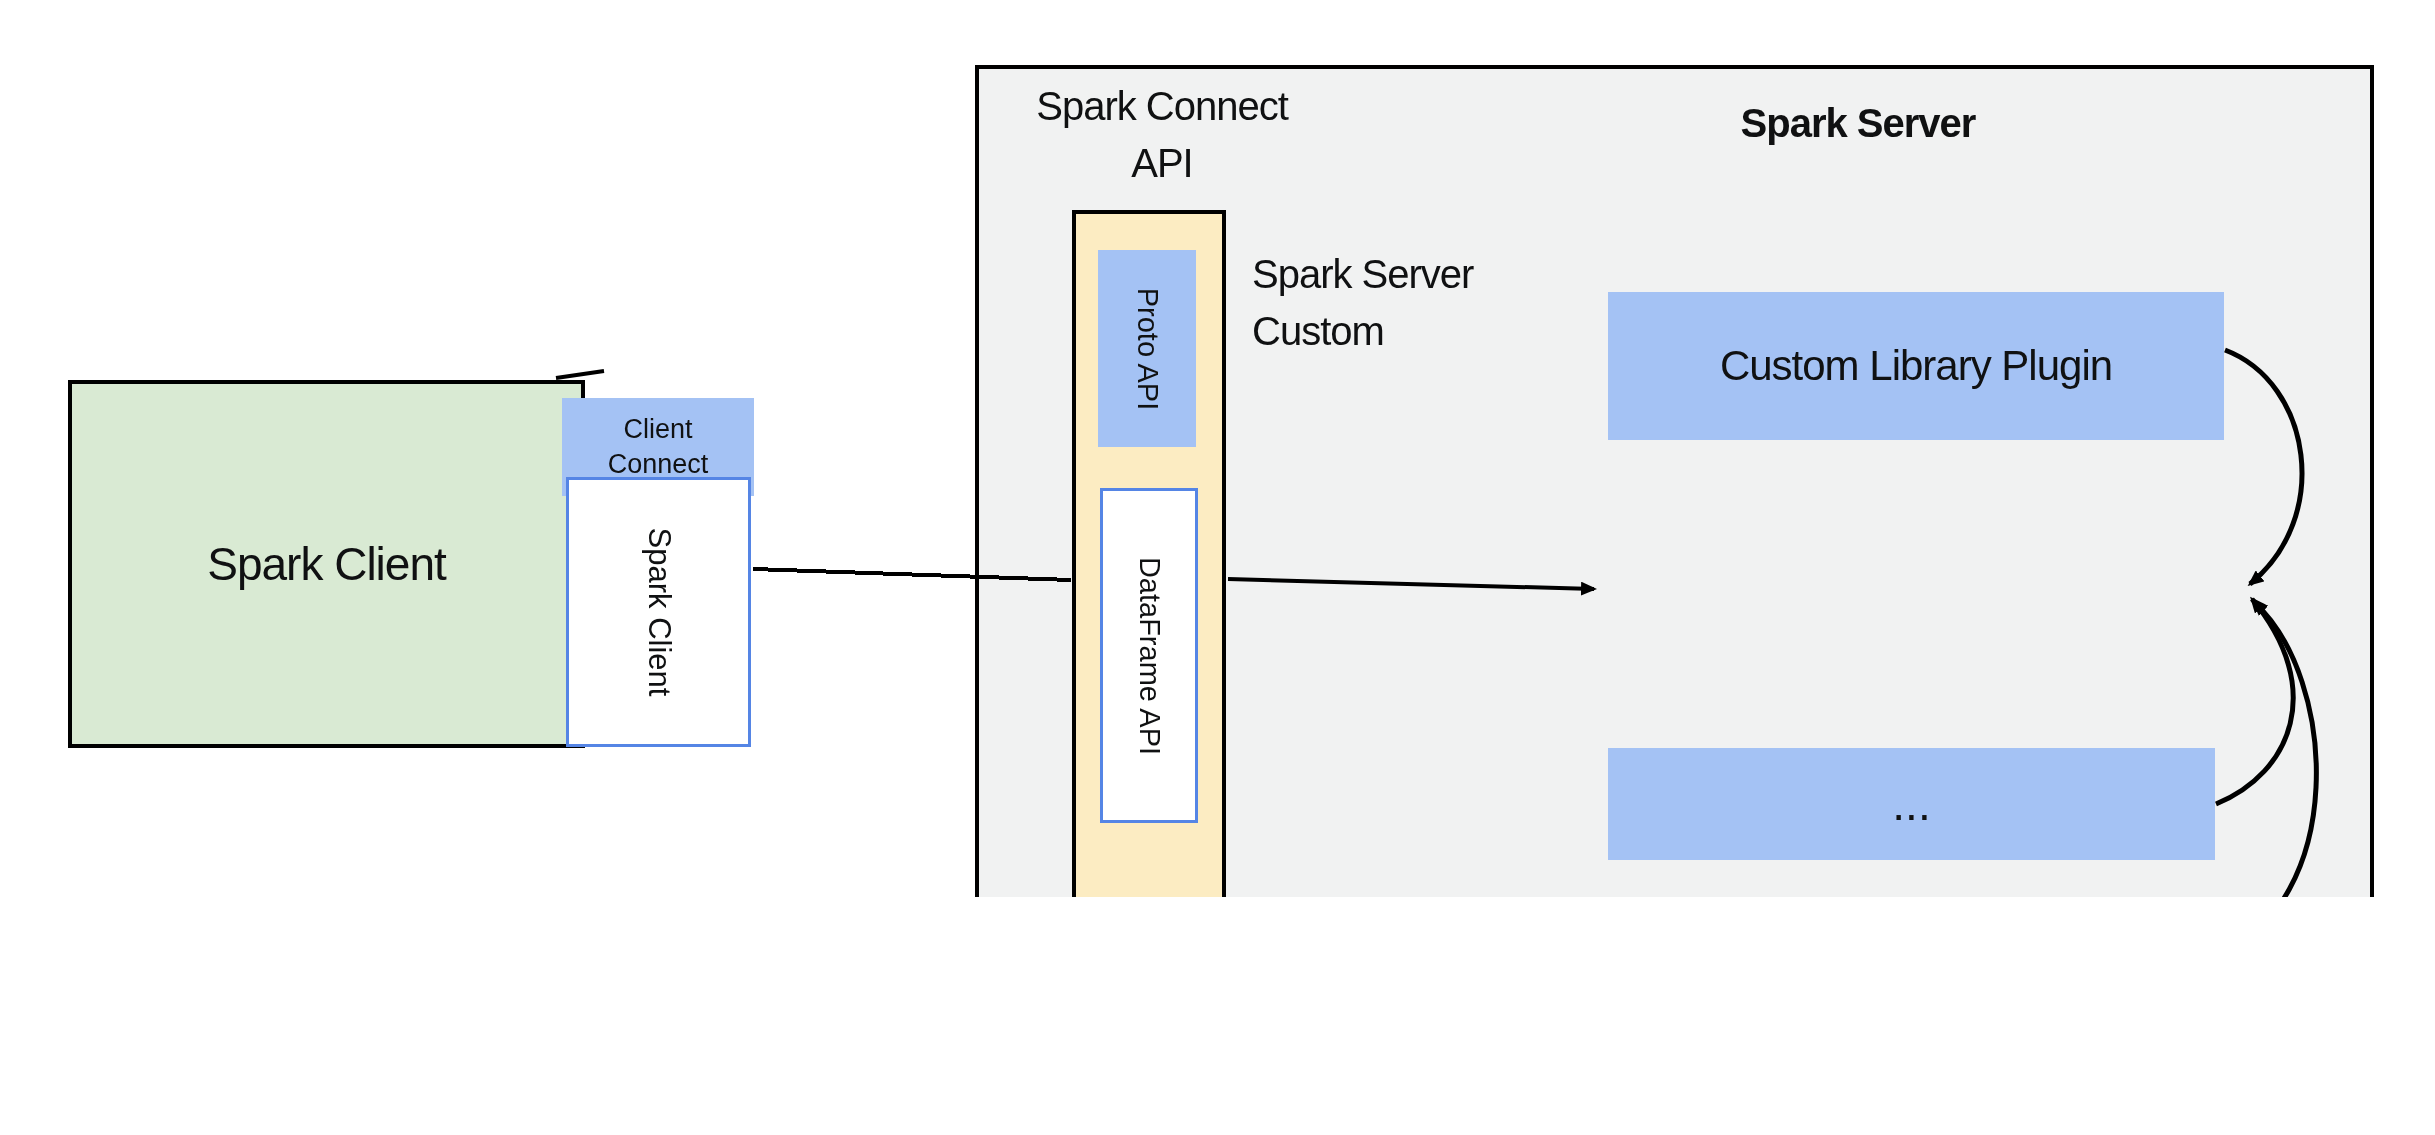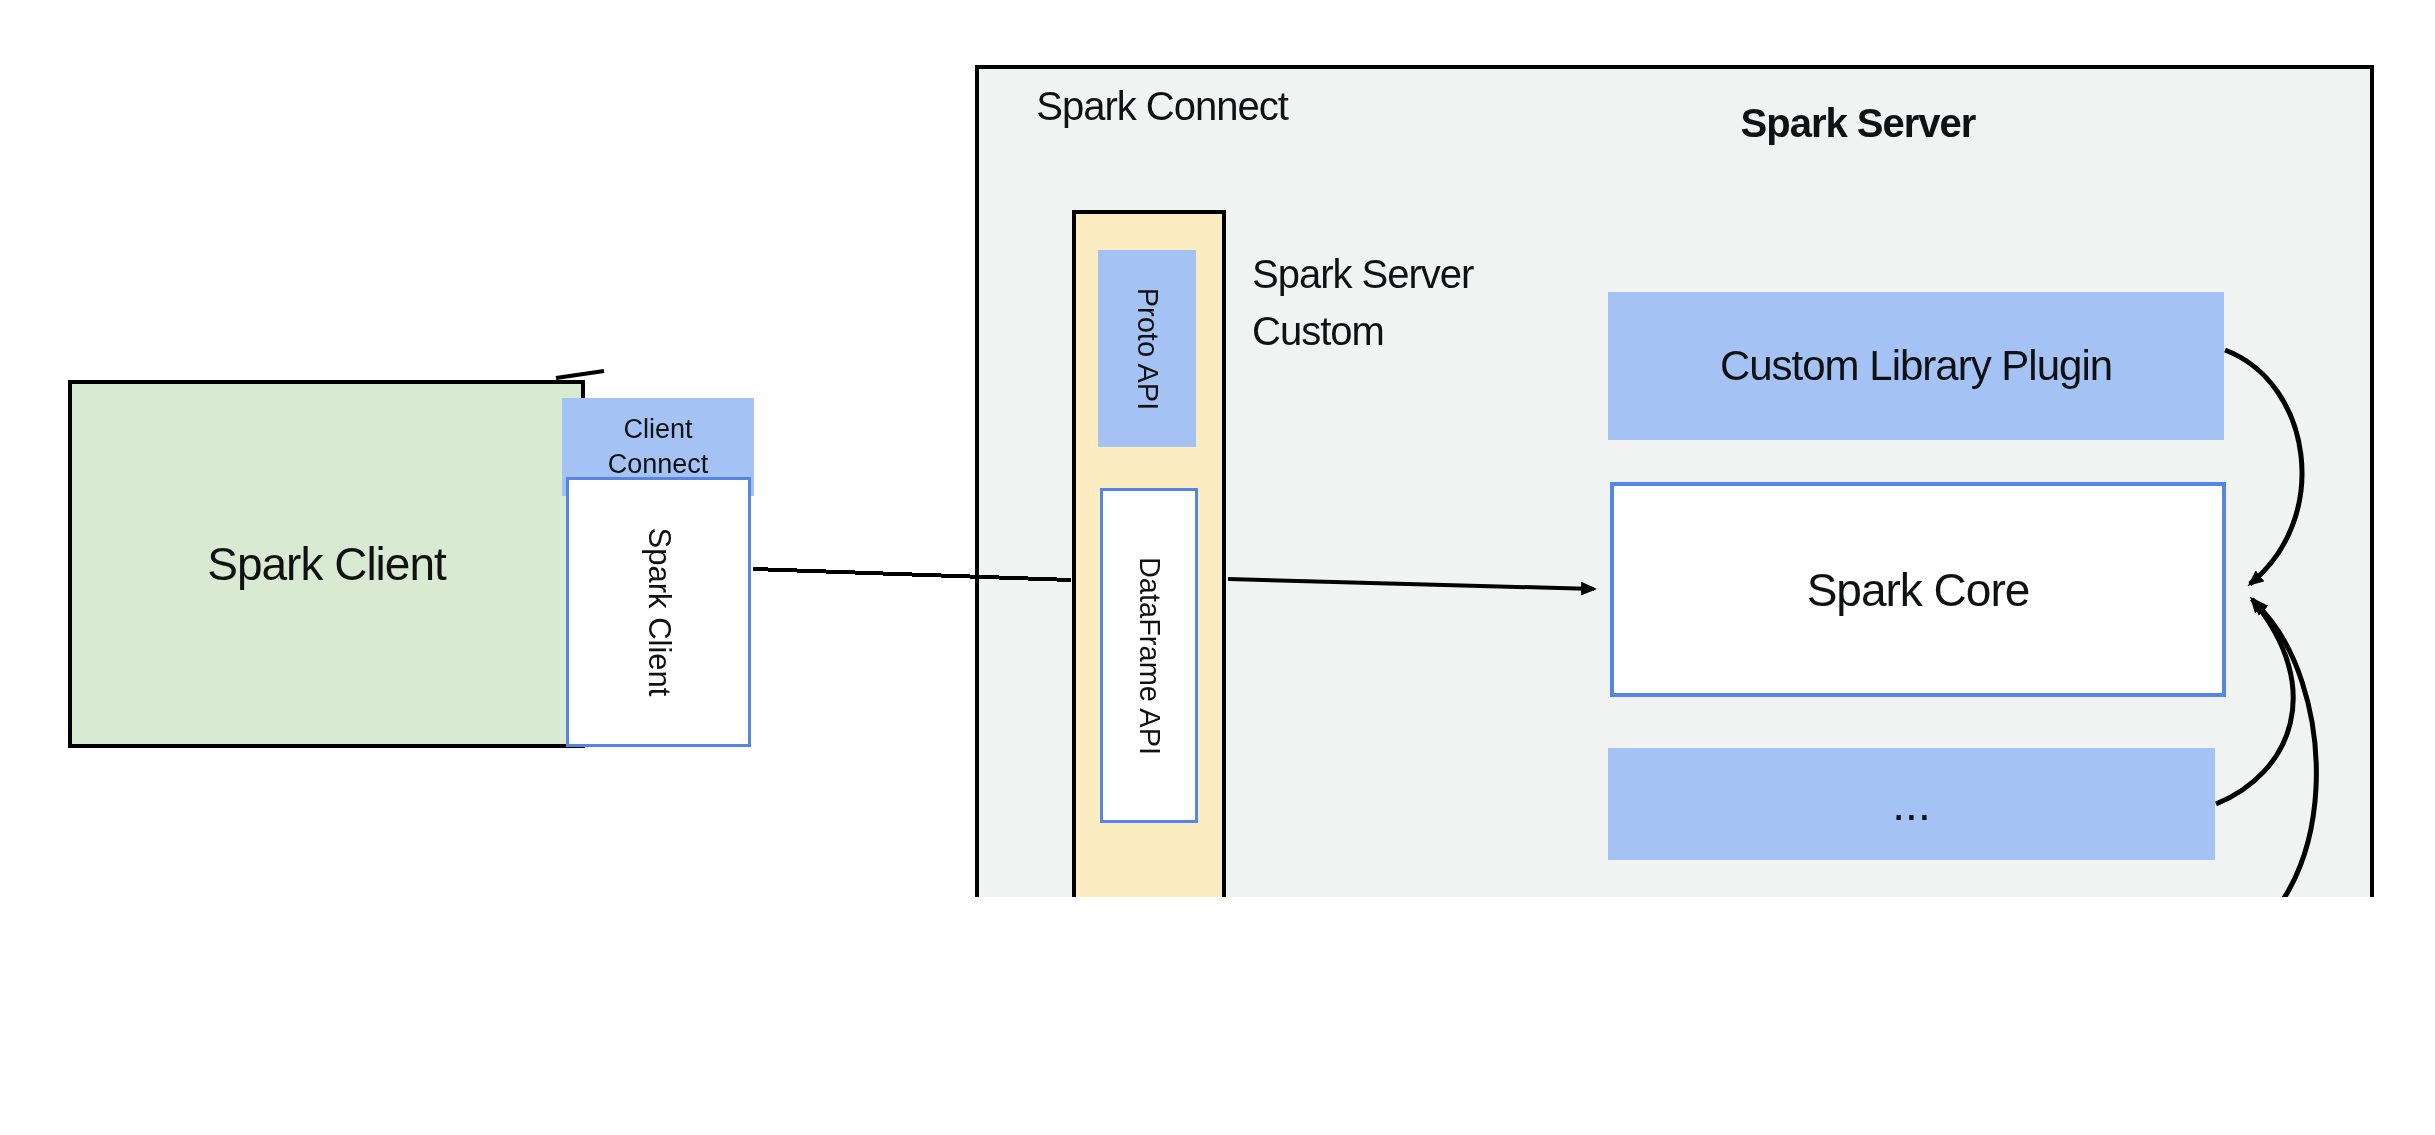--- a/index.html
+++ b/index.html
@@ -39,20 +39,21 @@
 </style>
 </head>
 <body>
 
 <div id="stage">
 
   <div class="box server-frame"></div>
 
   <div class="box connect-title">
     <div>Spark Connect</div>
+    <div>API</div>
   </div>
 
   <div class="box server-title">Spark Server</div>
 
   <div class="box green-box"></div>
   <div class="box app-label center">
     <div>
       <div>Spark Client</div>
     </div>
   </div>
@@ -84,21 +85,20 @@
     </div>
   </div>
 
   <div class="box library-caption">
     <div>Spark Server</div>
     <div>Custom</div>
   </div>
 
   <div class="box bluefill plugin-box center">Custom Library Plugin</div>
 
-  <div class="box blueborder core-box center">Spark Core</div>
 
   <div class="box bluefill dots1-box center">...</div>
   <div class="box bluefill dots2-box center">...</div>
 
   <svg class="arrows" viewBox="0 0 2435 1135" xmlns="http://www.w3.org/2000/svg">
     <defs>
       <marker id="ah" markerWidth="16" markerHeight="14" refX="13" refY="7" orient="auto" markerUnits="userSpaceOnUse">
         <path d="M0,0 L16,7 L0,14 Z" fill="#000"></path>
       </marker>
     </defs>

